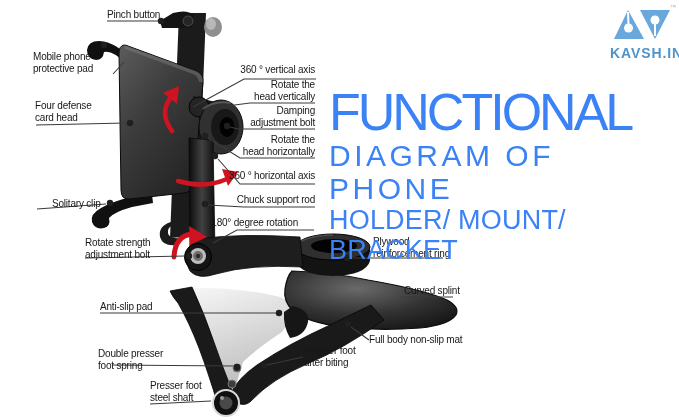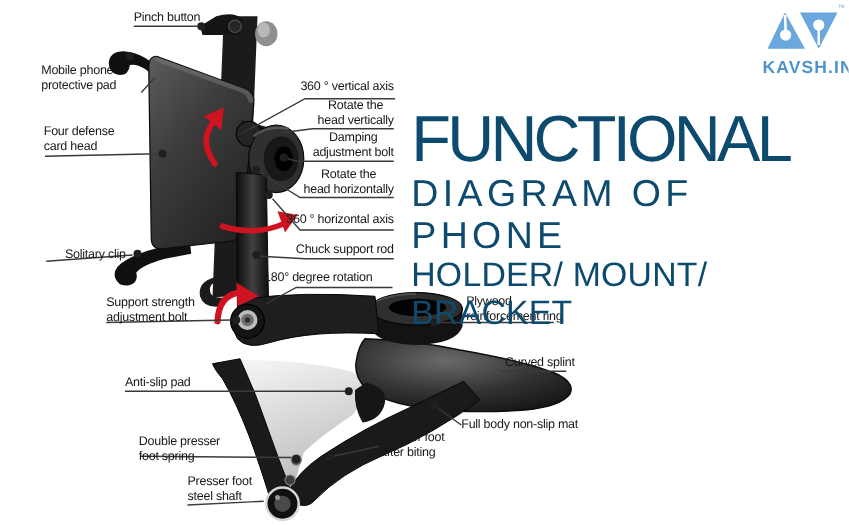--- a/index.html
+++ b/index.html
@@ -5,22 +5,22 @@
   html,body{margin:0;padding:0;background:#fff;}
   .stage{
     position:relative;width:679px;height:420px;background:#ffffff;overflow:hidden;
     font-family:"Liberation Sans","DejaVu Sans",sans-serif;
   }
   .art{position:absolute;left:0;top:0;width:679px;height:420px;}
   .lbl{
     position:absolute;font-size:10px;line-height:11.5px;letter-spacing:-0.2px;
     color:#181818;white-space:pre-line;
   }
-  .lbl.r{text-align:center;}
-  .title-block{position:absolute;left:329px;top:86px;width:348px;color:#0c4a6e;}
+  .lbl.r{text-align:right;}
+  .title-block{position:absolute;left:329px;top:86px;width:348px;color:#3b82f6;}
   .t1{font-size:52px;line-height:53px;letter-spacing:-3px;font-weight:400;}
   .t2{font-size:30px;line-height:33px;letter-spacing:3.5px;font-weight:400;}
   .t3{font-size:27px;line-height:30px;letter-spacing:0.2px;font-weight:400;}
   .logo{position:absolute;left:610px;top:8px;width:64px;text-align:center;}
   .logo-mark{display:block;margin:0 auto;}
   .logo-text{
     display:block;font-size:14px;font-weight:bold;letter-spacing:0.9px;
     color:#4d94cc;margin-top:1px;
   }
   .logo-tm{position:absolute;right:-2px;top:-4px;font-size:6px;color:#8ab4d8;}
@@ -177,24 +177,24 @@
       <circle cx="264" cy="366" r="3.2"></circle>
     </g>
   </svg>
 
   <div class="lbl" style="left:107px;top:9px;">Pinch button</div>
   <div class="lbl" style="left:33px;top:51px;">Mobile phone
 protective pad</div>
   <div class="lbl" style="left:35px;top:100px;">Four defense
 card head</div>
   <div class="lbl" style="left:36px;top:198px;margin-left:16px;">Solitary clip</div>
-  <div class="lbl" style="left:85px;top:237px;">Support strength
+  <div class="lbl" style="left:85px;top:237px;">Rotate strength
 adjustment bolt</div>
   <div class="lbl" style="left:100px;top:301px;text-align:center;">Anti-slip pad</div>
-  <div class="lbl" style="left:111px;top:348px;">Double presser
+  <div class="lbl" style="left:98px;top:348px;">Double presser
 foot spring</div>
   <div class="lbl" style="left:150px;top:380px;">Presser foot
 steel shaft</div>
 
   <div class="lbl r" style="right:364px;top:64px;">360 ° vertical axis</div>
   <div class="lbl r" style="right:364px;top:79px;">Rotate the
 head vertically</div>
   <div class="lbl r" style="right:364px;top:105px;">Damping
 adjustment bolt</div>
   <div class="lbl r" style="right:364px;top:134px;">Rotate the

